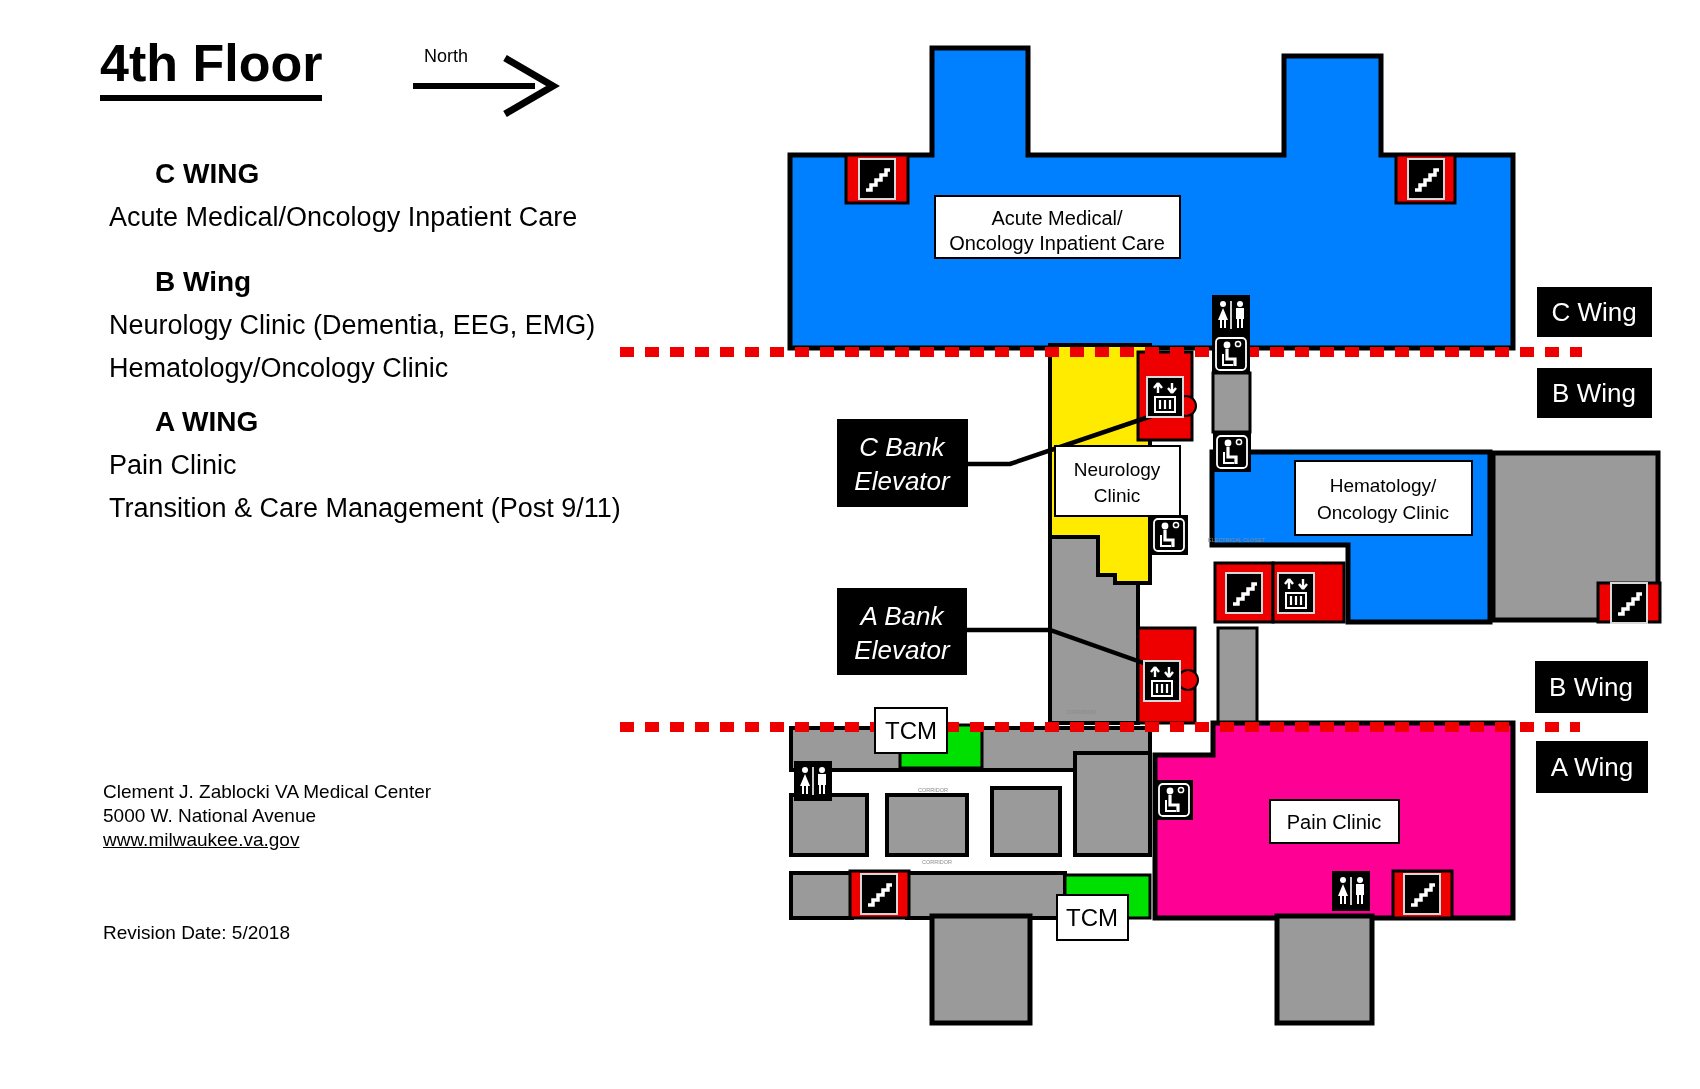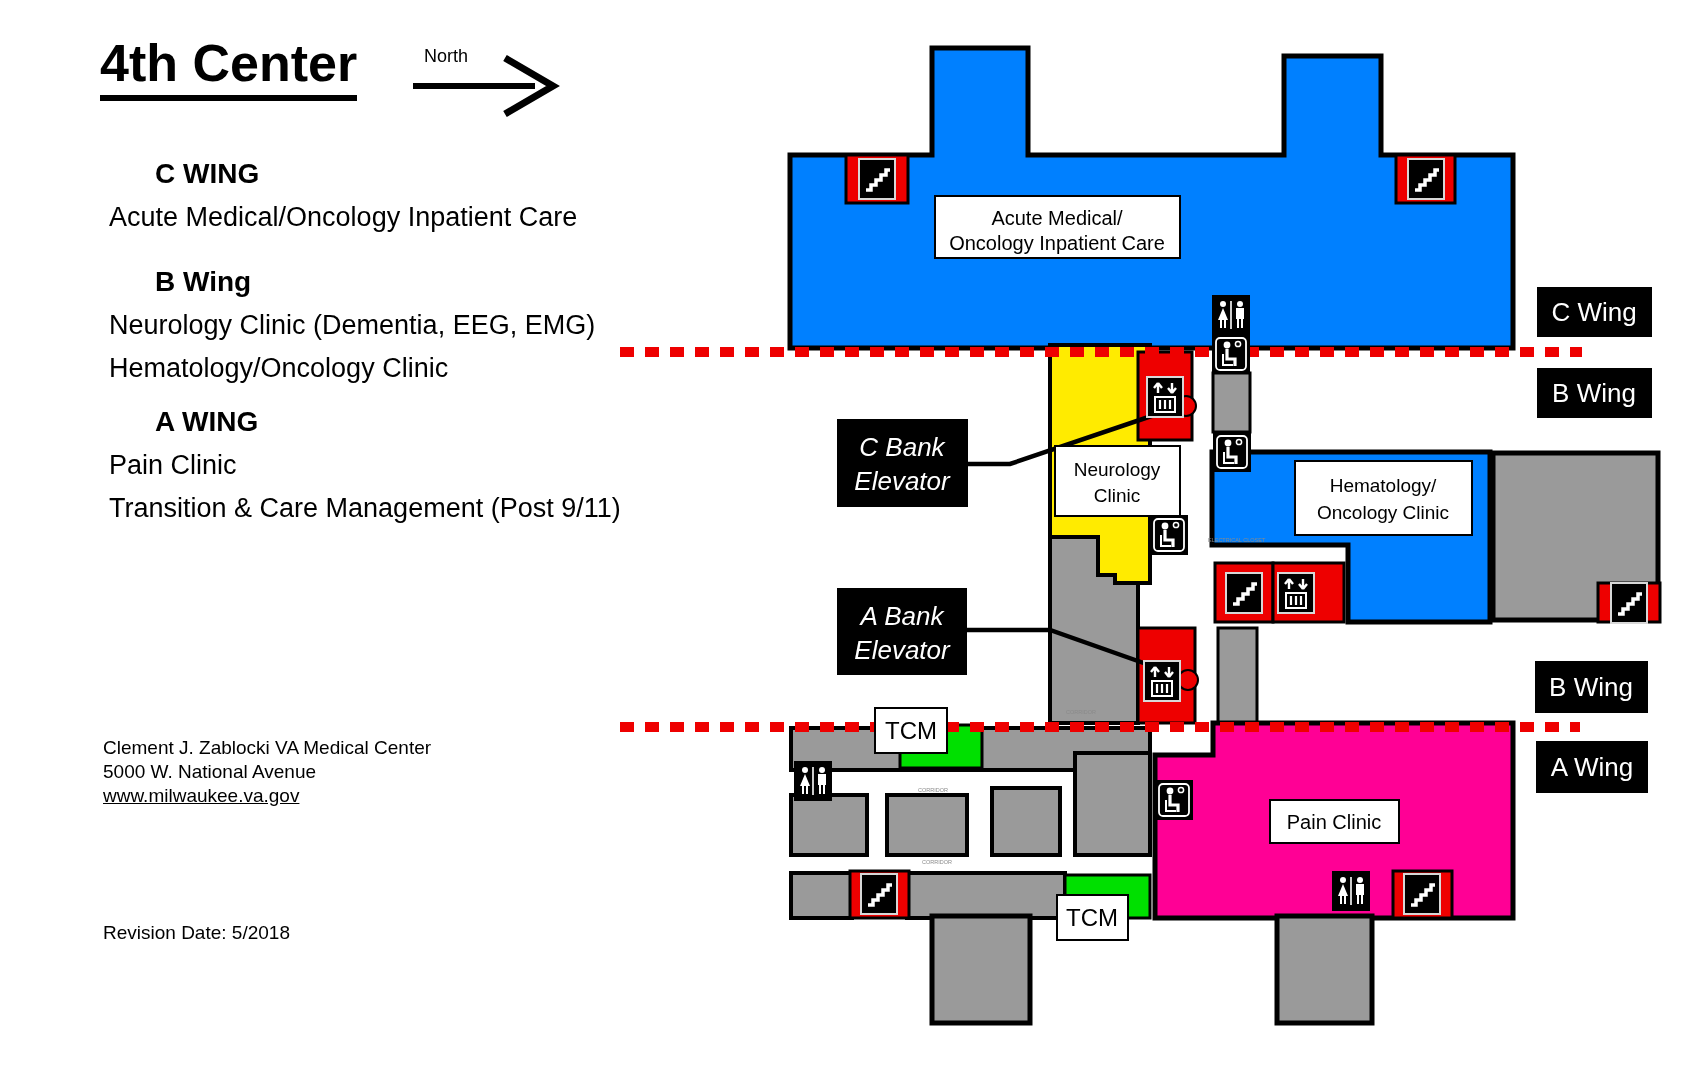--- a/index.html
+++ b/index.html
@@ -12,31 +12,31 @@
     left:100px;top:36px;font-size:52px;font-weight:bold;
     border-bottom:6px solid #000;padding-bottom:4px;line-height:1.05;
     z-index:2;
   }
   .legend-section{left:103px;z-index:2;}
   .legend-heading{font-size:28px;font-weight:bold;margin:0 0 9px 52px;}
   .legend-line{font-size:27px;margin:6px;line-height:37px;}
   #legend-c{top:158px;}
   #legend-b{top:266px;}
   #legend-a{top:406px;}
-  #address-block{left:103px;top:736px;z-index:2;}
+  #address-block{left:103px;top:780px;z-index:2;}
   .addr-line{font-size:19px;line-height:24px;margin:0;}
   .addr-link{text-decoration:underline;}
   #revision{left:103px;top:922px;font-size:19px;z-index:2;}
   svg{position:absolute;left:0;top:0;z-index:1;}
   svg text{font-family:"Liberation Sans", sans-serif;}
 </style>
 </head>
 <body>
 
-<div id="page-title" class="abs">4th Center</div>
+<div id="page-title" class="abs">4th Floor</div>
 
 <div id="legend-c" class="abs legend-section">
   <p class="legend-heading">C WING</p>
   <p class="legend-line">Acute Medical/Oncology Inpatient Care</p>
 </div>
 
 <div id="legend-b" class="abs legend-section">
   <p class="legend-heading">B Wing</p>
   <p class="legend-line">Neurology Clinic (Dementia, EEG, EMG)</p>
   <p class="legend-line">Hematology/Oncology Clinic</p>

